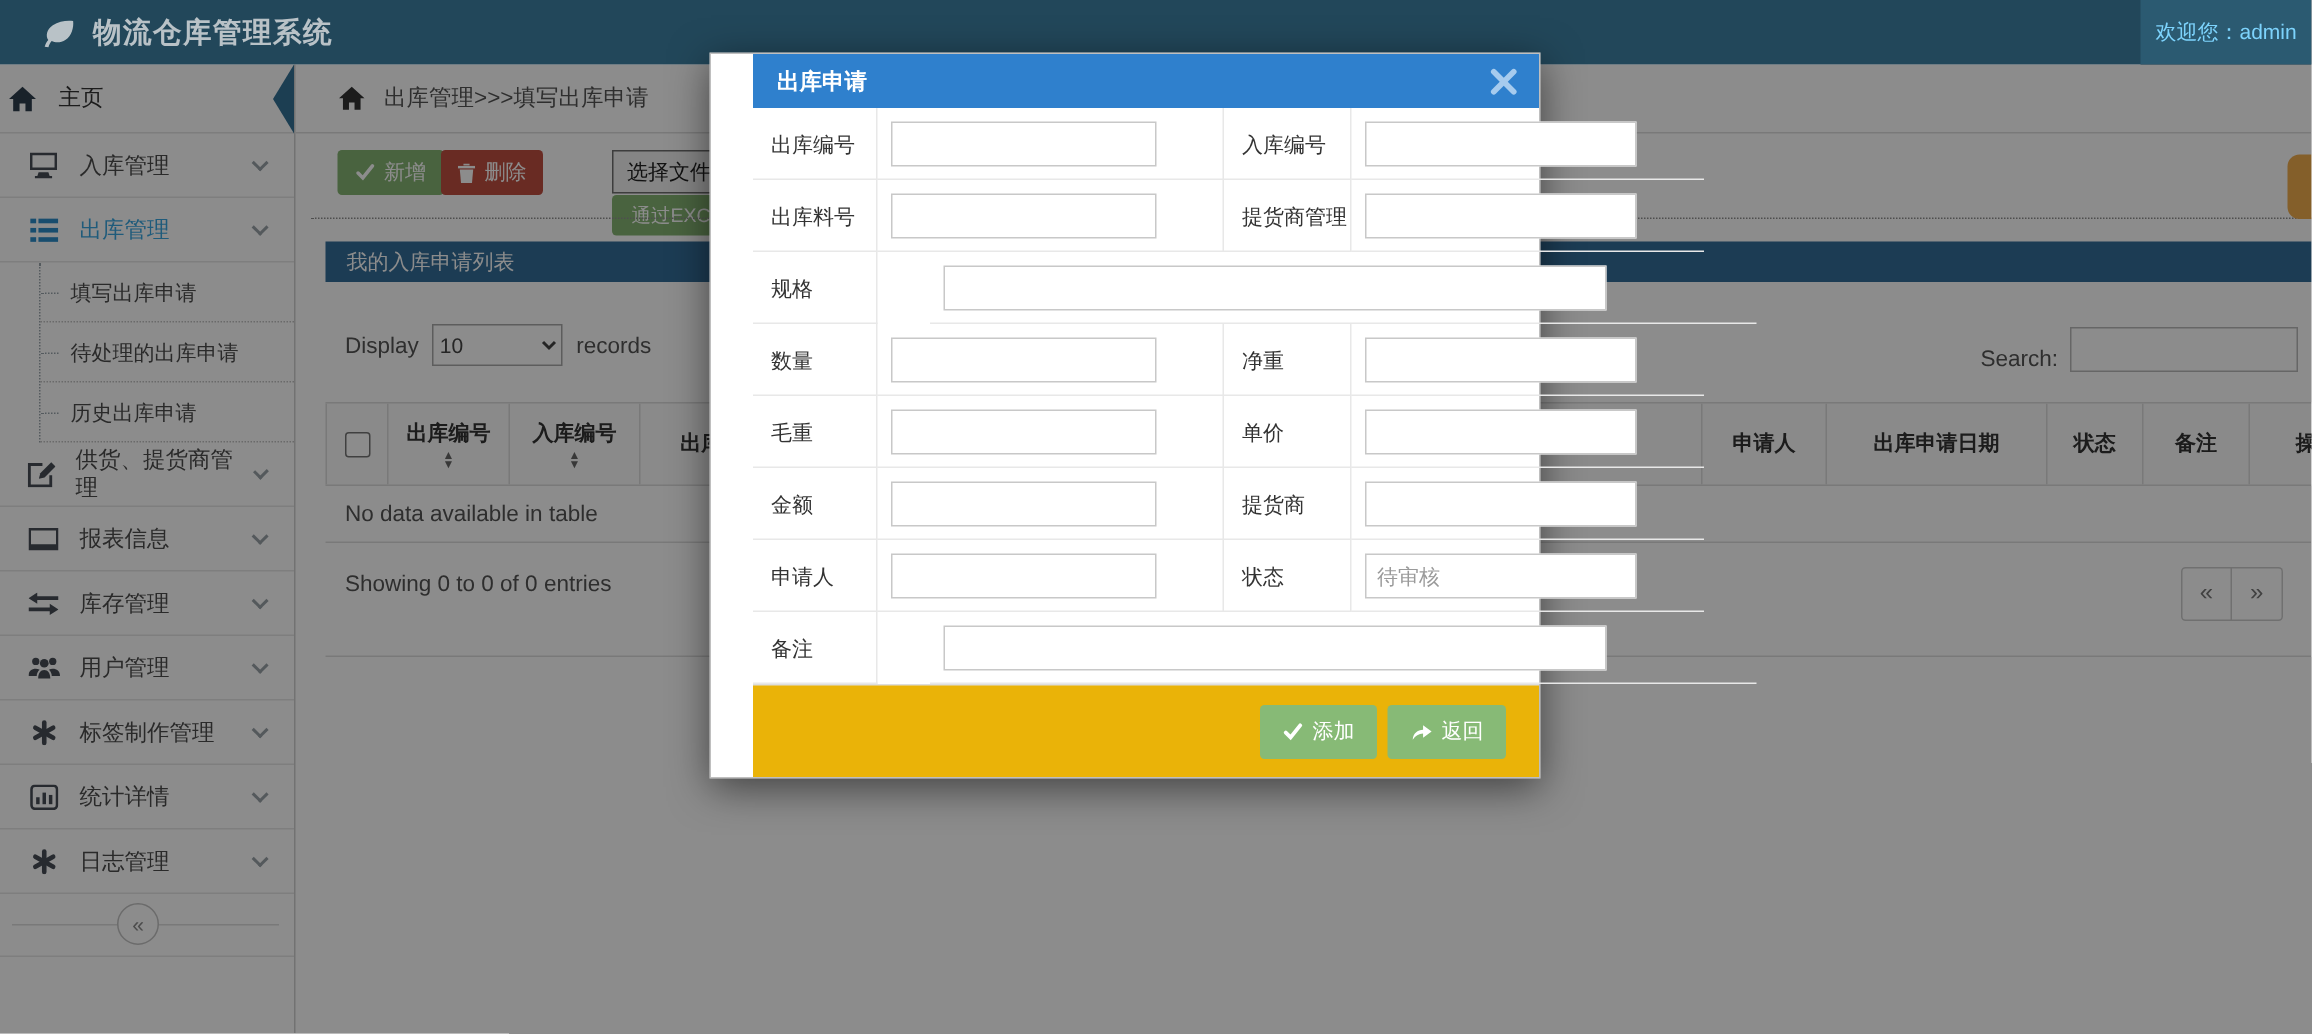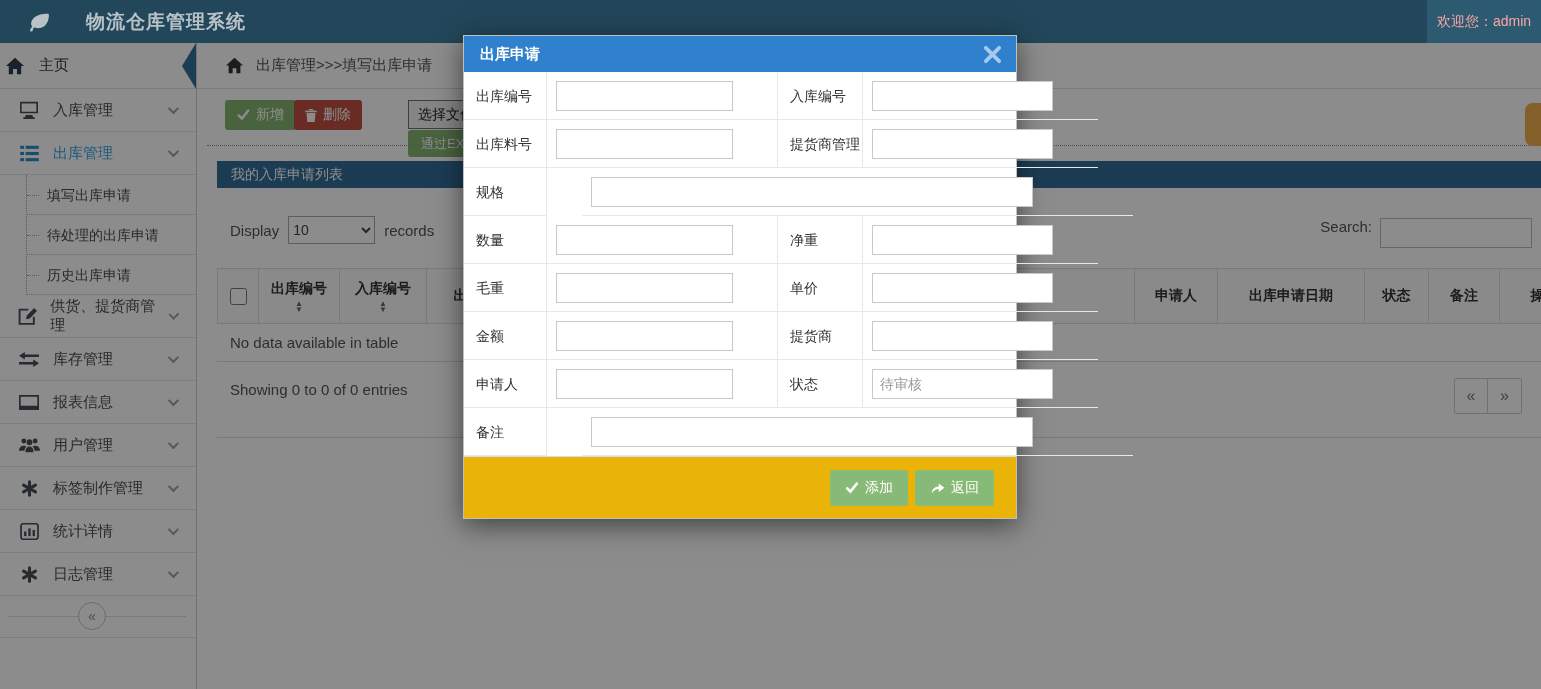--- a/index.html
+++ b/index.html
@@ -3,22 +3,22 @@
 <meta charset="utf-8">
 <style>
   * { margin:0; padding:0; box-sizing:border-box; }
   html,body { width:1541px; height:689px; overflow:hidden; }
   body { font-family:"Liberation Sans","DejaVu Sans",sans-serif; position:relative; background:#fff; }
   svg { display:block; }
 
   
   .topbar { position:absolute; left:0; top:0; width:100%; height:43px; background:#22475a; z-index:30; display:flex; align-items:center; }
   .brand { display:flex; align-items:center; gap:10px; padding-left:26px; }
-  .brand-title { font-size:19px; font-weight:bold; color:#b9c2c7; letter-spacing:1px;margin-left:24px; }
-  .user-seg { position:absolute; right:0; top:0; height:43px; width:114px; background:#2b5a71; color:#fca5a5; font-size:14px; display:flex; align-items:center; padding-left:10px; white-space:nowrap; overflow:hidden; }
+  .brand-title { font-size:19px; font-weight:bold; color:#b9c2c7; letter-spacing:1px; }
+  .user-seg { position:absolute; right:0; top:0; height:43px; width:114px; background:#2b5a71; color:#7dd3fc; font-size:14px; display:flex; align-items:center; padding-left:10px; white-space:nowrap; overflow:hidden; }
 
   
   .sidebar { position:absolute; left:0; top:43px; width:197px; height:646px; background:#ffffff; border-right:1px solid #cfcfcf; z-index:10; }
   .side-home { position:relative; height:46px; display:flex; align-items:center; gap:14px; padding-left:5px; border-bottom:1px solid #e3e3e3; font-size:15px; color:#333; cursor:pointer; }
   .home-marker { position:absolute; right:0; top:0; width:0; height:0; border-top:23px solid transparent; border-bottom:23px solid transparent; border-right:14px solid #337195; }
   .side-item { position:relative; height:43px; display:flex; align-items:center; gap:13px; padding-left:18px; border-bottom:1px solid #e6e6e6; font-size:15px; color:#4d4d4d; cursor:pointer; }
   .side-item .mi { width:22px; display:flex; justify-content:center; color:#474e57; }
   .side-item.active { color:#39a6e0; }
   .side-item.active .mi { color:#2d8dc9; }
   .chev { margin-left:auto; margin-right:20px; width:8px; height:8px; border-right:2px solid #9aa2a8; border-bottom:2px solid #9aa2a8; transform:rotate(45deg) translateY(-2px); }
@@ -38,40 +38,40 @@
   .file-btn { position:absolute; left:211px; top:57px; width:96px; height:29px; background:#f3f3f3; border:1px solid #6f6f6f; color:#222; font-size:14px; display:flex; align-items:center; padding-left:9px; cursor:pointer; }
   .btn-import { position:absolute; left:211px; top:87px; height:27px; width:150px; padding:0 13px; background:#85b573; font-size:13px; }
   .toolbar-dotline { position:absolute; left:10px; right:0; top:102px; border-bottom:1px dotted #8f8f8f; }
   .orange-tab { position:absolute; right:0; top:60px; width:16px; height:43px; background:#f0ad4e; border-radius:8px 0 0 8px; cursor:pointer; }
 
   .panel { position:absolute; left:20px; right:0; top:118px; }
   .panel-head { height:27px; background:#336d99; color:#fff; font-size:14px; line-height:27px; padding-left:14px; }
   .panel-body { position:relative; height:250px; background:#fff; border-bottom:1px solid #ddd; }
   .display-row { position:absolute; left:13px; top:28px; display:flex; align-items:center; gap:9px; font-size:15px; color:#555; }
   .display-row select { width:87px; height:28px; font-size:14px; color:#444; border:1px solid #aaa; background:#fff; }
-  .search-row { position:absolute; right:9px; top:30px; display:flex; align-items:flex-start; gap:8px; font-size:15px; color:#555; }
+  .search-row { position:absolute; right:9px; top:30px; display:flex; align-items:flex-end; gap:8px; font-size:15px; color:#555; }
   .search-row input { width:152px; height:30px; border:1px solid #bbb; padding:0 6px; font-size:14px; }
 
   .grid { position:absolute; left:0; top:80px; width:1373px; }
   .thead { display:flex; border-top:1px solid #ddd; border-bottom:1px solid #ddd; background:#fbfbfb; }
   .th { height:54px; border-right:1px solid #ddd; display:flex; flex-direction:column; align-items:center; justify-content:center; font-size:14px; font-weight:bold; color:#333; overflow:hidden; white-space:nowrap; cursor:pointer; }
   .th:first-child { border-left:1px solid #ddd; }
   .sorters { display:flex; flex-direction:column; line-height:6px; font-size:8px; color:#666; margin-top:3px; }
   .empty-row { height:38px; line-height:38px; border-bottom:1px solid #ddd; font-size:15px; color:#555; padding-left:13px; }
   .summary { position:absolute; left:13px; top:193px; font-size:15px; color:#555; }
   .pager { position:absolute; right:19px; top:190px; display:flex; }
   .page-btn { width:34px; height:36px; border:1px solid #ccc; background:#fff; color:#777; font-size:16px; display:flex; align-items:center; justify-content:center; cursor:pointer; }
   .page-btn + .page-btn { border-left:none; }
   .page-btn:first-child { border-radius:3px 0 0 3px; }
   .page-btn:last-child { border-radius:0 3px 3px 0; }
   .hdr-check { width:17px; height:17px; }
 
   
   .overlay { position:absolute; left:0; top:43px; right:0; bottom:0; background:rgba(0,0,0,0.45); z-index:40; }
-  .modal { position:absolute; left:463px; top:35px; width:554px; z-index:60; background:#fff; box-shadow:0 6px 26px rgba(0,0,0,0.55); border:1px solid rgba(0,0,0,0.25); }
+  .modal { position:absolute; left:473px; top:35px; width:554px; z-index:60; background:#fff; box-shadow:0 6px 26px rgba(0,0,0,0.55); border:1px solid rgba(0,0,0,0.25);padding-left:28px; }
   .modal-head { height:36px; background:#2f80cd; display:flex; align-items:center; }
   .modal-title { color:#fff; font-size:15px; font-weight:bold; padding-left:16px; }
   .modal-close { margin-left:auto; margin-right:14px; cursor:pointer; }
   .mrow { display:grid; grid-template-columns:83px 231px 85px 235px; }
   .mrow.full { grid-template-columns:83px 551px;gap:35px; }
   .mcell { height:48px; border-bottom:1px solid #e8e8e8; }
   .mcell.bord { border-right:1px solid #e8e8e8; }
   .mlabel { font-size:14px; color:#333; line-height:48px; padding-left:12px; overflow:hidden; white-space:nowrap; }
   .mcell input { height:30px; margin:9px 0 0 9px; border:1px solid #c8c8c8; padding:0 7px; font-size:14px; color:#333; }
   .in-a { width:177px; } .in-b { width:181px; } .in-full { width:442px; }
@@ -145,37 +145,37 @@
           <path fill="currentColor" d="M10 15l1.2-4.6L20.4 1 24 4.6l-9.2 9.4z"></path>
         </svg>
     </span>
     <span>供货、提货商管理</span>
     <span class="chev"></span>
   </div>
 
   <div class="side-item">
     <span class="mi">
       <svg width="20" height="15" viewBox="0 0 24 18">
+          <path fill="currentColor" d="M0 0h24v18H0zm2 2v11h20V2zM3 15h5v2H3zm7 0h4v2h-4z"></path>
+        </svg>
+    </span>
+    <span>报表信息</span>
+    <span class="chev"></span>
+  </div>
+
+  <div class="side-item">
+    <span class="mi">
+      <svg width="20" height="15" viewBox="0 0 24 18">
           <g fill="currentColor">
             <path d="M7 0v3h17v3H7v3L0 4.5z"></path>
             <path d="M17 9v3H0v3h17v3l7-4.5z"></path>
           </g>
         </svg>
     </span>
     <span>库存管理</span>
-    <span class="chev"></span>
-  </div>
-
-  <div class="side-item">
-    <span class="mi">
-      <svg width="20" height="15" viewBox="0 0 24 18">
-          <path fill="currentColor" d="M0 0h24v18H0zm2 2v11h20V2zM3 15h5v2H3zm7 0h4v2h-4z"></path>
-        </svg>
-    </span>
-    <span>报表信息</span>
     <span class="chev"></span>
   </div>
 
   <div class="side-item">
     <span class="mi">
       <svg width="21" height="16" viewBox="0 0 26 18">
           <g fill="currentColor">
             <circle cx="6" cy="4" r="3"></circle>
             <circle cx="20" cy="4" r="3"></circle>
             <circle cx="13" cy="5.5" r="3.6"></circle>

